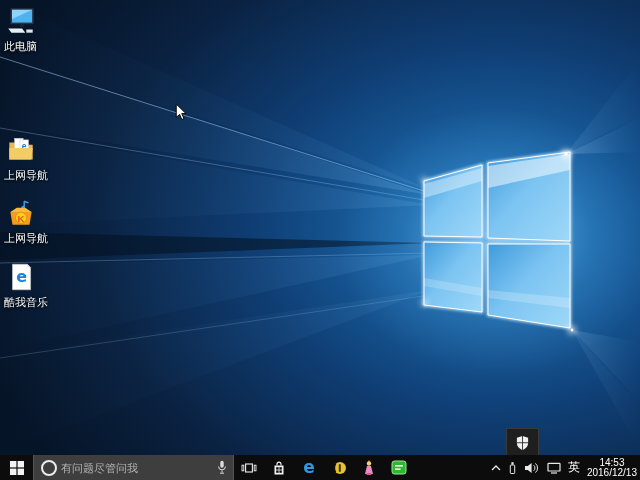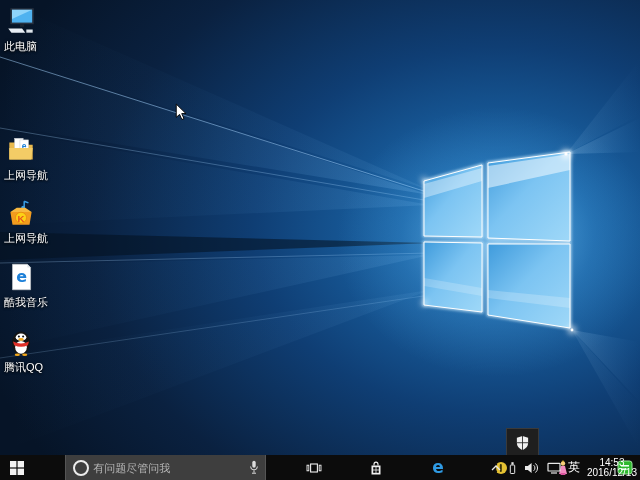--- a/index.html
+++ b/index.html
@@ -9,21 +9,21 @@
 
   
   .dicon{position:absolute;left:4px;width:68px;display:flex;flex-direction:column;
     align-items:flex-start;cursor:default;}
   .dicon .ig{width:34px;height:34px;display:block;}
   .ilabel{margin-top:2px;font-size:11px;line-height:12px;color:#fff;text-align:center;
     text-shadow:0 1px 2px rgba(0,0,0,.85),0 0 3px rgba(0,0,0,.7);white-space:nowrap;}
 
   
   #taskbar{position:absolute;left:0;bottom:0;width:640px;height:25px;background:#0c0c0c;
-    display:flex;align-items:stretch;z-index:5;justify-content:space-between;}
+    display:flex;align-items:stretch;z-index:5;}
   #start-button{width:33px;display:flex;align-items:center;justify-content:center;}
   #search-box{position:relative;width:199px;margin:0;background:#3e3e3e;
     border:1px solid #555;border-bottom:none;border-top:none;display:flex;align-items:center;}
   #search-box input{width:100%;height:100%;background:transparent;border:none;outline:none;
     color:#cfcfcf;font-size:11px;padding:0 22px 0 27px;font-family:"Liberation Sans",sans-serif;}
   #search-box input::placeholder{color:#b5b5b5;opacity:1;}
   .cortana-ring{position:absolute;left:7px;top:5px;width:12px;height:12px;border:2px solid #ececec;
     border-radius:50%;}
   .mic{position:absolute;right:6px;top:5px;}
   .tslot{width:30px;display:flex;align-items:center;justify-content:center;}
@@ -168,34 +168,20 @@
 
   <div class="dicon" style="top:260px">
     <svg class="ig" viewBox="0 0 32 32">
       <polygon points="8,4 22,4 25,7 25,28 8,28" fill="#ffffff" stroke="#c8ccd0" stroke-width="0.6"></polygon>
       <polygon points="22,4 25,7 22,7" fill="#dfe4e8"></polygon>
       <text x="16.5" y="21" font-size="15" font-weight="bold" fill="#1e80d8" text-anchor="middle" font-family="DejaVu Sans, sans-serif">e</text>
     </svg>
     <div class="ilabel">酷我音乐</div>
   </div>
 
-  <div class="dicon" style="top:325px">
-    <svg class="ig" viewBox="0 0 32 32">
-      <ellipse cx="16" cy="17" rx="8.5" ry="11" fill="#141414"></ellipse>
-      <ellipse cx="16" cy="21" rx="5.5" ry="6" fill="#ffffff"></ellipse>
-      <ellipse cx="16" cy="11.5" rx="5" ry="3.4" fill="#ffffff"></ellipse>
-      <circle cx="14" cy="10.8" r="1" fill="#141414"></circle>
-      <circle cx="18" cy="10.8" r="1" fill="#141414"></circle>
-      <ellipse cx="16" cy="13.6" rx="2.6" ry="1.3" fill="#f2a71b"></ellipse>
-      <path d="M8.5,15.5 Q16,19.5 23.5,15.5 L22.5,19 Q16,22 9.5,19 Z" fill="#e03028"></path>
-      <ellipse cx="12.5" cy="28" rx="2.4" ry="1.2" fill="#f2a71b"></ellipse>
-      <ellipse cx="19.5" cy="28" rx="2.4" ry="1.2" fill="#f2a71b"></ellipse>
-    </svg>
-    <div class="ilabel">腾讯QQ</div>
-  </div>
 
   <div id="tray-popup">
     <svg width="15" height="16" viewBox="0 0 16 17">
       <path d="M8,1 L14,3 V8 C14,12.2 11.6,14.6 8,16 C4.4,14.6 2,12.2 2,8 V3 Z" fill="#f0f0f0"></path>
       <line x1="8" y1="1" x2="8" y2="16" stroke="#1f1f1f" stroke-width="0.9"></line>
       <line x1="2" y1="8.2" x2="14" y2="8.2" stroke="#1f1f1f" stroke-width="0.9"></line>
     </svg>
   </div>
 
   <svg id="cursor" width="12" height="18" viewBox="0 0 11 17">

